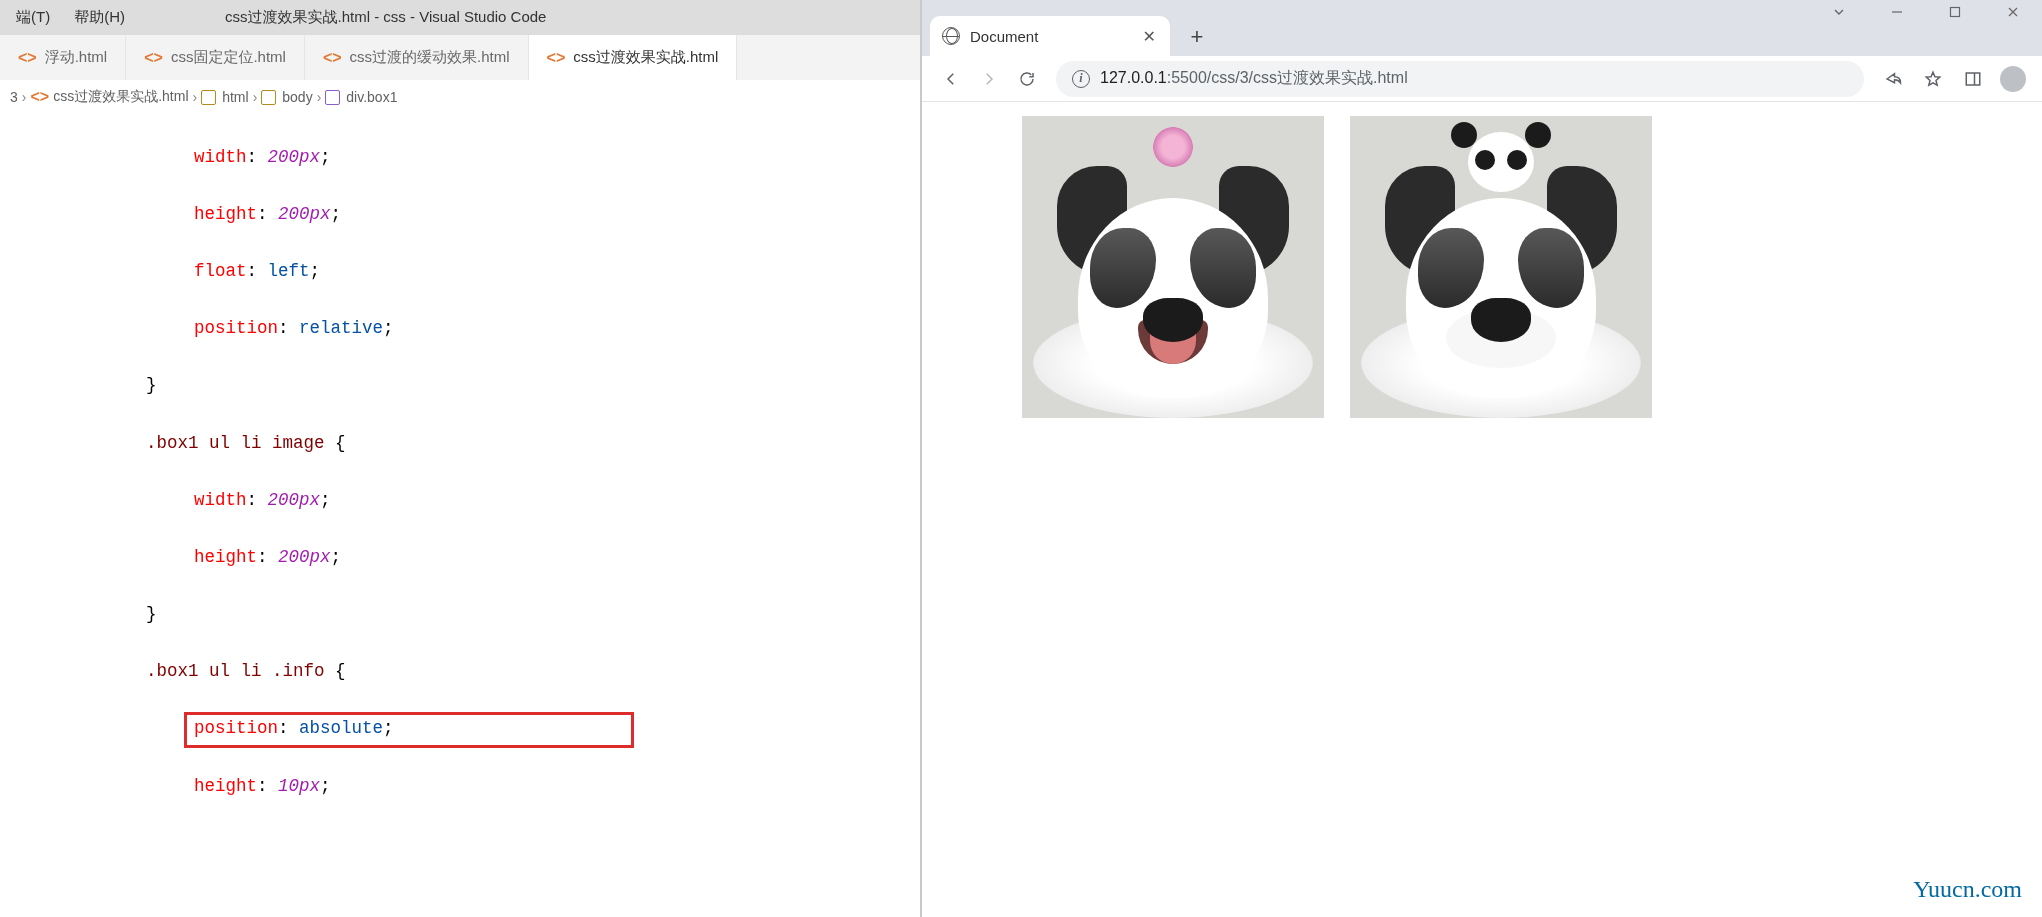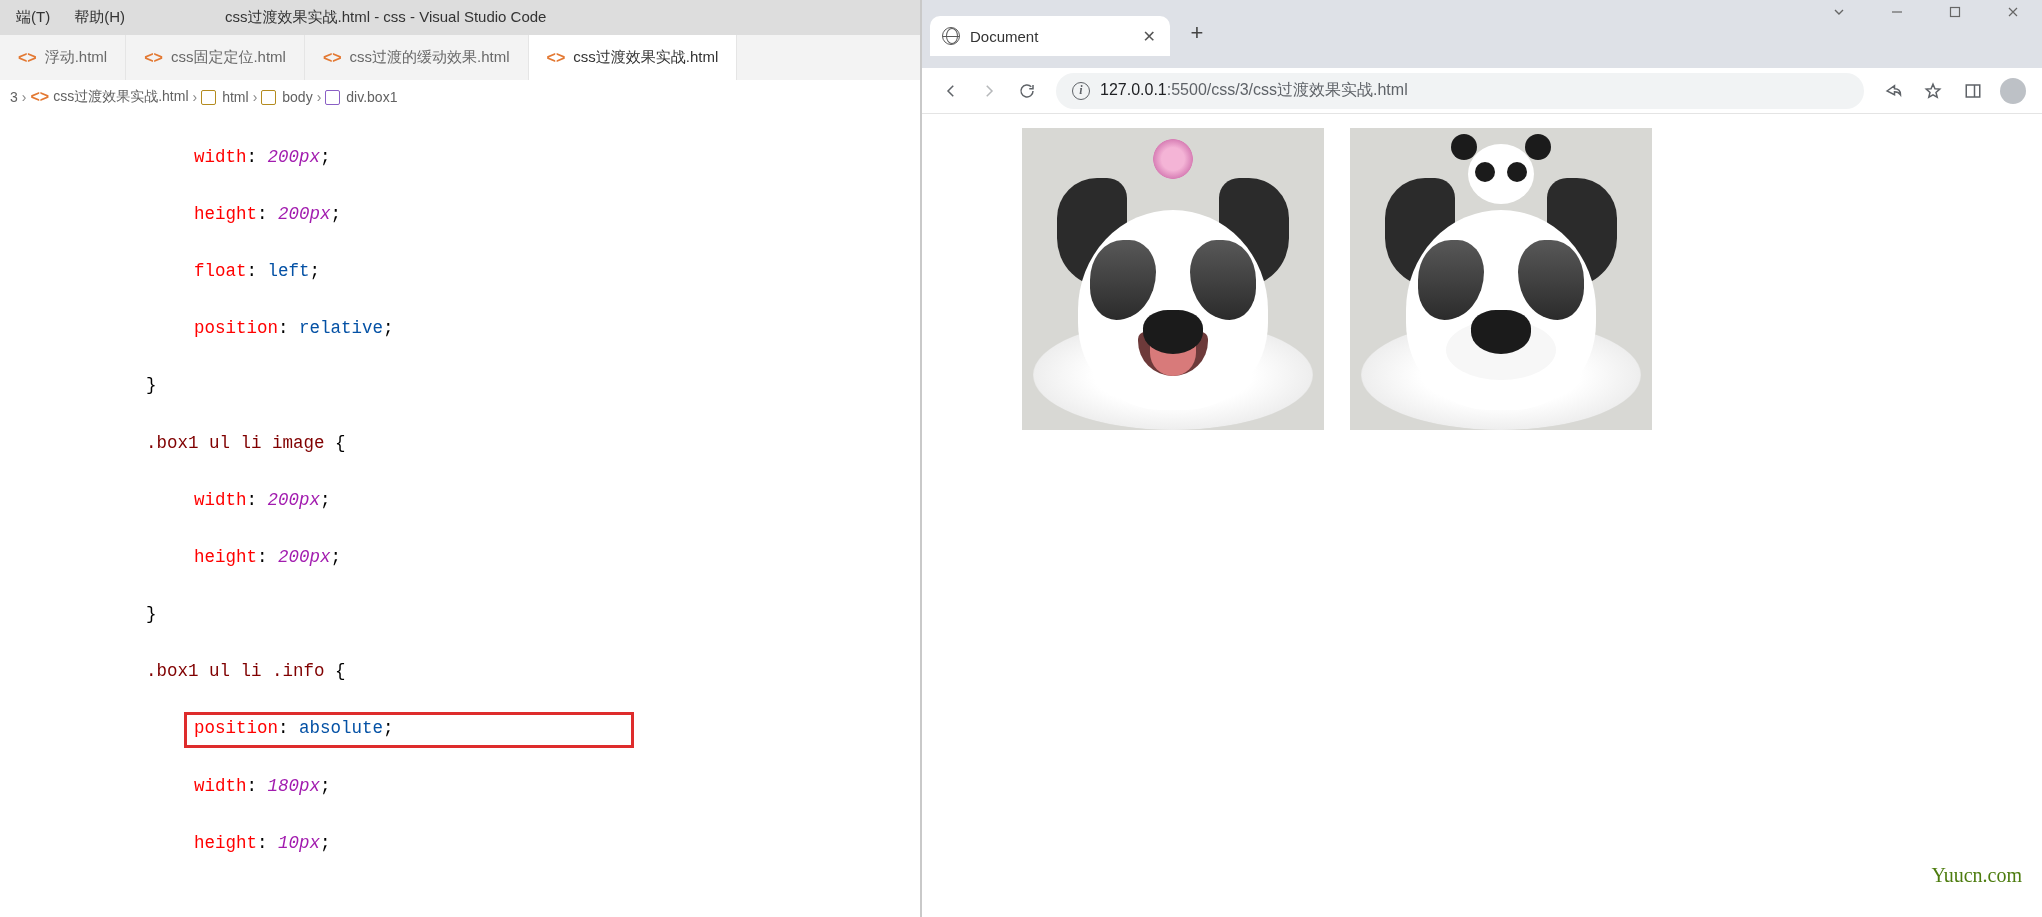--- a/index.html
+++ b/index.html
@@ -3,21 +3,21 @@
 <meta charset="utf-8">
 <style>
   * { margin:0; padding:0; box-sizing:border-box; }
   body { font-family:"Segoe UI","Microsoft YaHei",sans-serif; font-size:14px; background:#fff; overflow:hidden; width:2042px; height:917px; position:relative; }
 
   
   .browser { position:absolute; left:920px; top:0; width:1122px; height:917px; background:#fff; display:flex; flex-direction:column; border-left:2px solid #c9c9c9; }
   .chrome-titlebar { position:absolute; top:0; right:0; height:24px; display:flex; }
   .winbtn { width:58px; height:24px; display:flex; align-items:center; justify-content:center; color:#666; }
   .winbtn svg { width:12px; height:12px; }
-  .tabstrip { height:68px; background:#dee1e7; display:flex; padding-left:8px; padding-top:16px; }
+  .tabstrip { height:56px; background:#dee1e7; display:flex; align-items:flex-end; padding-left:8px; padding-top:16px; }
   .tab { height:40px; background:#fff; border-radius:10px 10px 0 0; display:flex; align-items:center; padding:0 14px 0 12px; gap:10px; min-width:240px; }
   .tab .globe { width:18px; height:18px; border:1.5px solid #5a5a5a; border-radius:50%; position:relative; }
   .tab .globe::before { content:""; position:absolute; left:0; right:0; top:50%; border-top:1.5px solid #5a5a5a; }
   .tab .globe::after { content:""; position:absolute; top:0; bottom:0; left:50%; width:10px; margin-left:-5px; border:1.5px solid #5a5a5a; border-radius:50%; }
   .tab-title { font-size:15px; color:#333; }
   .tab-close { margin-left:auto; color:#555; font-size:16px; }
   .newtab { width:34px; height:34px; display:flex; align-items:center; justify-content:center; color:#444; font-size:22px; margin-left:10px; margin-bottom:2px; }
   .toolbar { height:46px; background:#fff; border-bottom:1px solid #e4e4e4; display:flex; align-items:center; padding:0 12px; gap:4px; }
   .navbtn { width:34px; height:34px; display:flex; align-items:center; justify-content:center; }
   .navbtn svg, .ticon svg { width:18px; height:18px; stroke:#5f6368; fill:none; stroke-width:2; }
@@ -36,21 +36,21 @@
   .doghead { position:absolute; left:50%; transform:translateX(-50%); bottom:0; }
   .flower { width:46px; height:46px; border-radius:50%; position:absolute; left:50%; top:8px; transform:translateX(-50%); }
   .flower.yellow { background:radial-gradient(circle,#f5e26b 35%,#e0c22e 60%,transparent 62%); }
   .flower.pink { background:radial-gradient(circle,#f4b4d6 35%,#d880b6 60%,transparent 62%); }
   .panda { width:100px; height:80px; position:absolute; top:6px; left:50%; transform:translateX(-50%); }
   .panda .phead { width:66px; height:60px; background:#fff; border-radius:50%; position:absolute; left:17px; top:10px; }
   .panda .pear { width:26px; height:26px; background:#1b1b1b; border-radius:50%; position:absolute; top:0; }
   .panda .pear.l { left:0; } .panda .pear.r { right:0; }
   .panda .peye { width:20px; height:20px; background:#1b1b1b; border-radius:50%; position:absolute; top:28px; }
   .panda .peye.l { left:24px; } .panda .peye.r { right:24px; }
-  .watermark { position:absolute; right:20px; bottom:30px; color:#4d7c0f; font-size:20px; font-family:"Times New Roman",serif; }
+  .watermark { position:absolute; right:20px; bottom:14px; color:#0369a1; font-size:24px; font-family:"Times New Roman",serif; }
 
   
   .dog { width:240px; height:270px; position:relative; }
   .dog .ears { position:absolute; top:18px; width:100%; height:70px; }
   .dog .ear { width:70px; height:110px; background:#2b2b2b; position:absolute; top:0; }
   .dog .ear.l { left:4px; border-radius:40px 20px 4px 50px; }
   .dog .ear.r { right:4px; border-radius:20px 40px 50px 4px; }
   .dog .face { position:absolute; top:50px; left:25px; width:190px; height:200px; background:#fff; border-radius:55% 55% 48% 48%; }
   .dog .mask { position:absolute; top:30px; width:66px; height:80px; background:linear-gradient(#585858,#2b2b2b); }
   .dog .mask.l { left:12px; border-radius:50% 40% 60% 40%; }
@@ -142,21 +142,20 @@
 <div class="l ind3"><span class="prop">height</span><span class="op">: </span><span class="num">200px</span><span class="op">;</span></div>
 <div class="l ind3"><span class="prop">float</span><span class="op">: </span><span class="val">left</span><span class="op">;</span></div>
 <div class="l ind3"><span class="prop">position</span><span class="op">: </span><span class="val">relative</span><span class="op">;</span></div>
 <div class="l ind2"><span class="op">}</span></div>
 <div class="l ind2"><span class="sel">.box1 ul li image </span><span class="op">{</span></div>
 <div class="l ind3"><span class="prop">width</span><span class="op">: </span><span class="num">200px</span><span class="op">;</span></div>
 <div class="l ind3"><span class="prop">height</span><span class="op">: </span><span class="num">200px</span><span class="op">;</span></div>
 <div class="l ind2"><span class="op">}</span></div>
 <div class="l ind2"><span class="sel">.box1 ul li .info </span><span class="op">{</span></div>
 <div class="l ind3"><span class="prop">position</span><span class="op">: </span><span class="val">absolute</span><span class="op">;</span></div>
-<div class="l ind3"><span class="prop">width</span><span class="op">: </span><span class="num">180px</span><span class="op">;</span></div>
 <div class="l ind3"><span class="prop">height</span><span class="op">: </span><span class="num">10px</span><span class="op">;</span></div>
 
 
 
 
 
 
 
 
 

